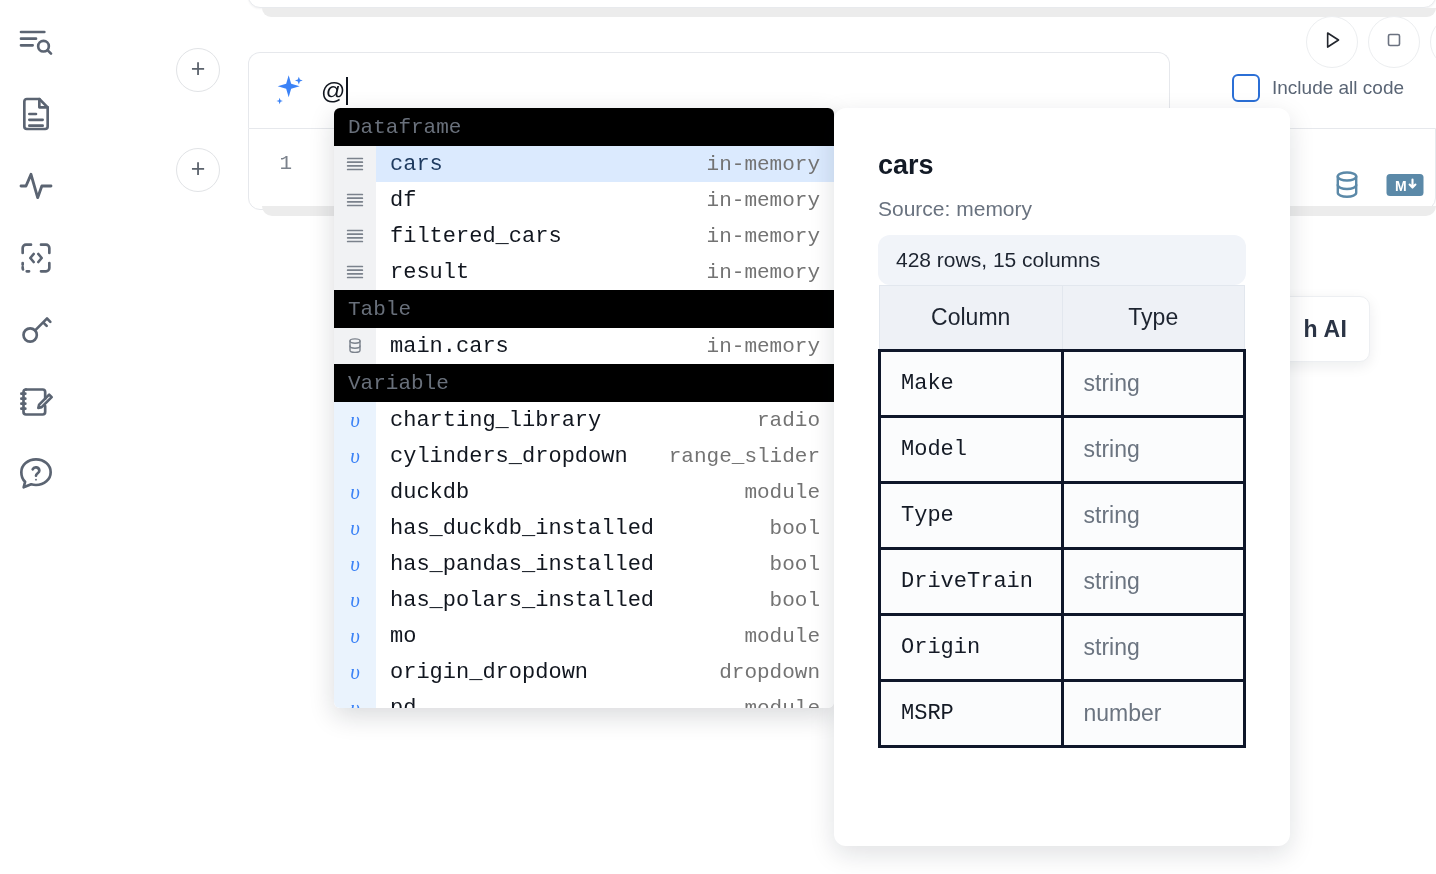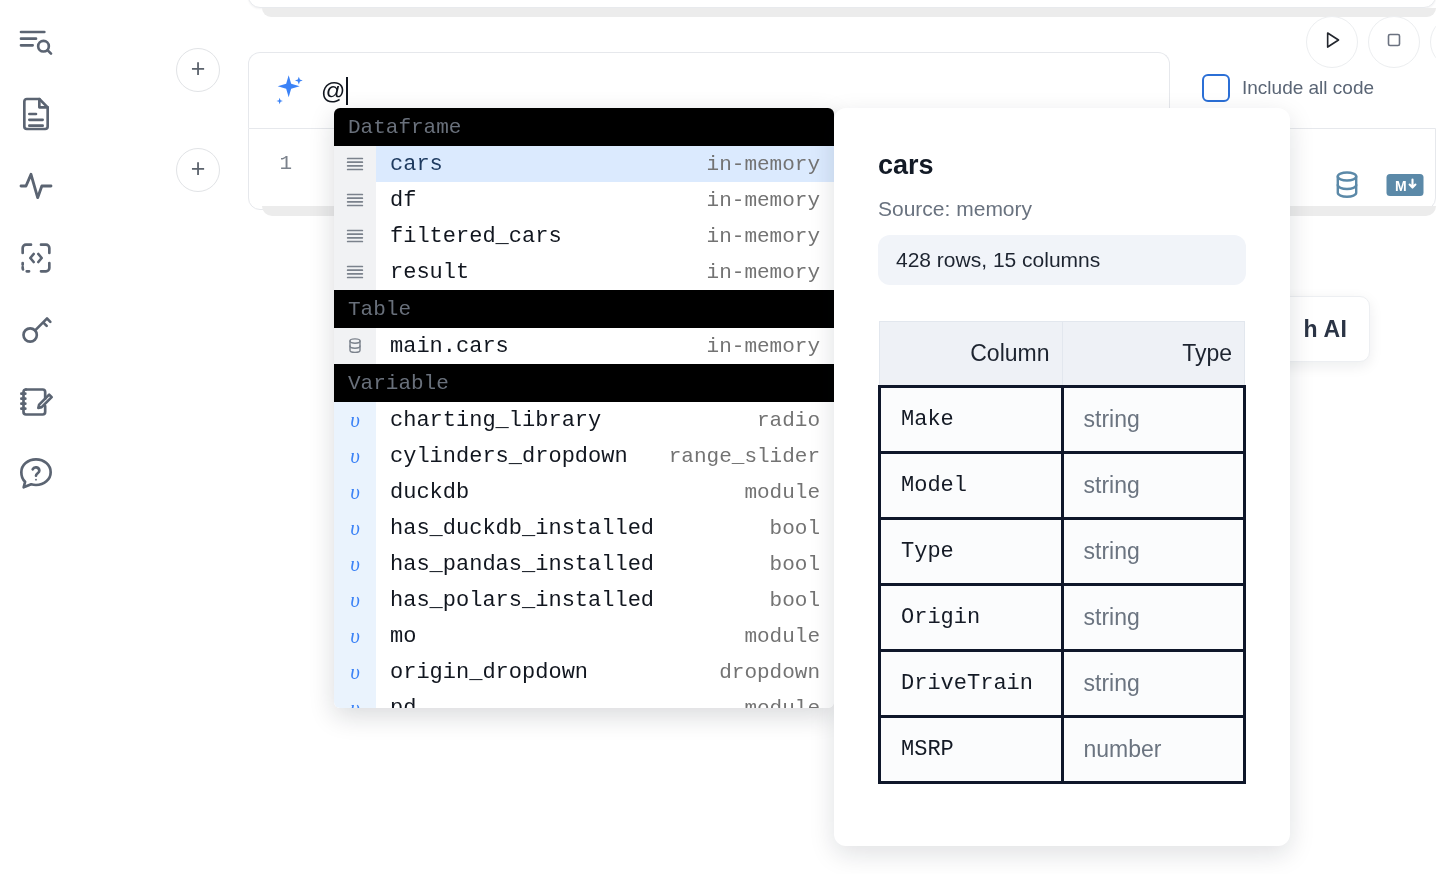--- a/index.html
+++ b/index.html
@@ -120,21 +120,21 @@
     border-radius: 50%;
     border: 1.5px solid #eceef0;
     background: #ffffff;
     display: flex; align-items: center; justify-content: center;
     cursor: pointer;
   }
   .circ-btn.clipped { margin-right: -30px; }
 
   .include-row {
     position: absolute;
-    left: 1202px; top: 74px;
+    left: 1232px; top: 74px;
     display: flex;
     align-items: center;
     gap: 12px;
     cursor: pointer;
   }
   .chk {
     width: 28px; height: 28px;
     border: 2px solid #2b6fd6;
     border-radius: 6px;
     background: #ffffff;
@@ -284,35 +284,34 @@
     font-size: 21px;
     color: #69727f;
     margin-bottom: 14px;
   }
   .pv-badge {
     background: #f1f4f9;
     border-radius: 12px;
     padding: 13px 18px;
     font-size: 21px;
     color: #1d2430;
-    margin-bottom: 36px;
   }
   .pv-table {
     border-collapse: collapse;
     width: 100%;
     table-layout: fixed;
   }
   .pv-table th {
     background: #eef1f6;
     border: 1px solid #e2e7ee;
-    text-align: right;
+    text-align: center;
     font-weight: 400;
     font-size: 23px;
     color: #1d2430;
-    padding: 18px 12px;
+    padding: 18px 20px;
   }
   .pv-table td {
     border: 3px solid #0f172a;
     padding: 18px 20px;
     font-size: 22px;
     background: #fbfcfd;
   }
   .pv-table td.col {
     font-family: "Liberation Mono", monospace;
     color: #141a25;
@@ -605,25 +604,25 @@
           </tr>
           <tr>
             <td class="col">Model</td>
             <td class="typ">string</td>
           </tr>
           <tr>
             <td class="col">Type</td>
             <td class="typ">string</td>
           </tr>
           <tr>
-            <td class="col">Origin</td>
+            <td class="col">DriveTrain</td>
             <td class="typ">string</td>
           </tr>
           <tr>
-            <td class="col">DriveTrain</td>
+            <td class="col">Origin</td>
             <td class="typ">string</td>
           </tr>
           <tr>
             <td class="col">MSRP</td>
             <td class="typ">number</td>
           </tr>
         </tbody>
     </table>
   </div>
 

